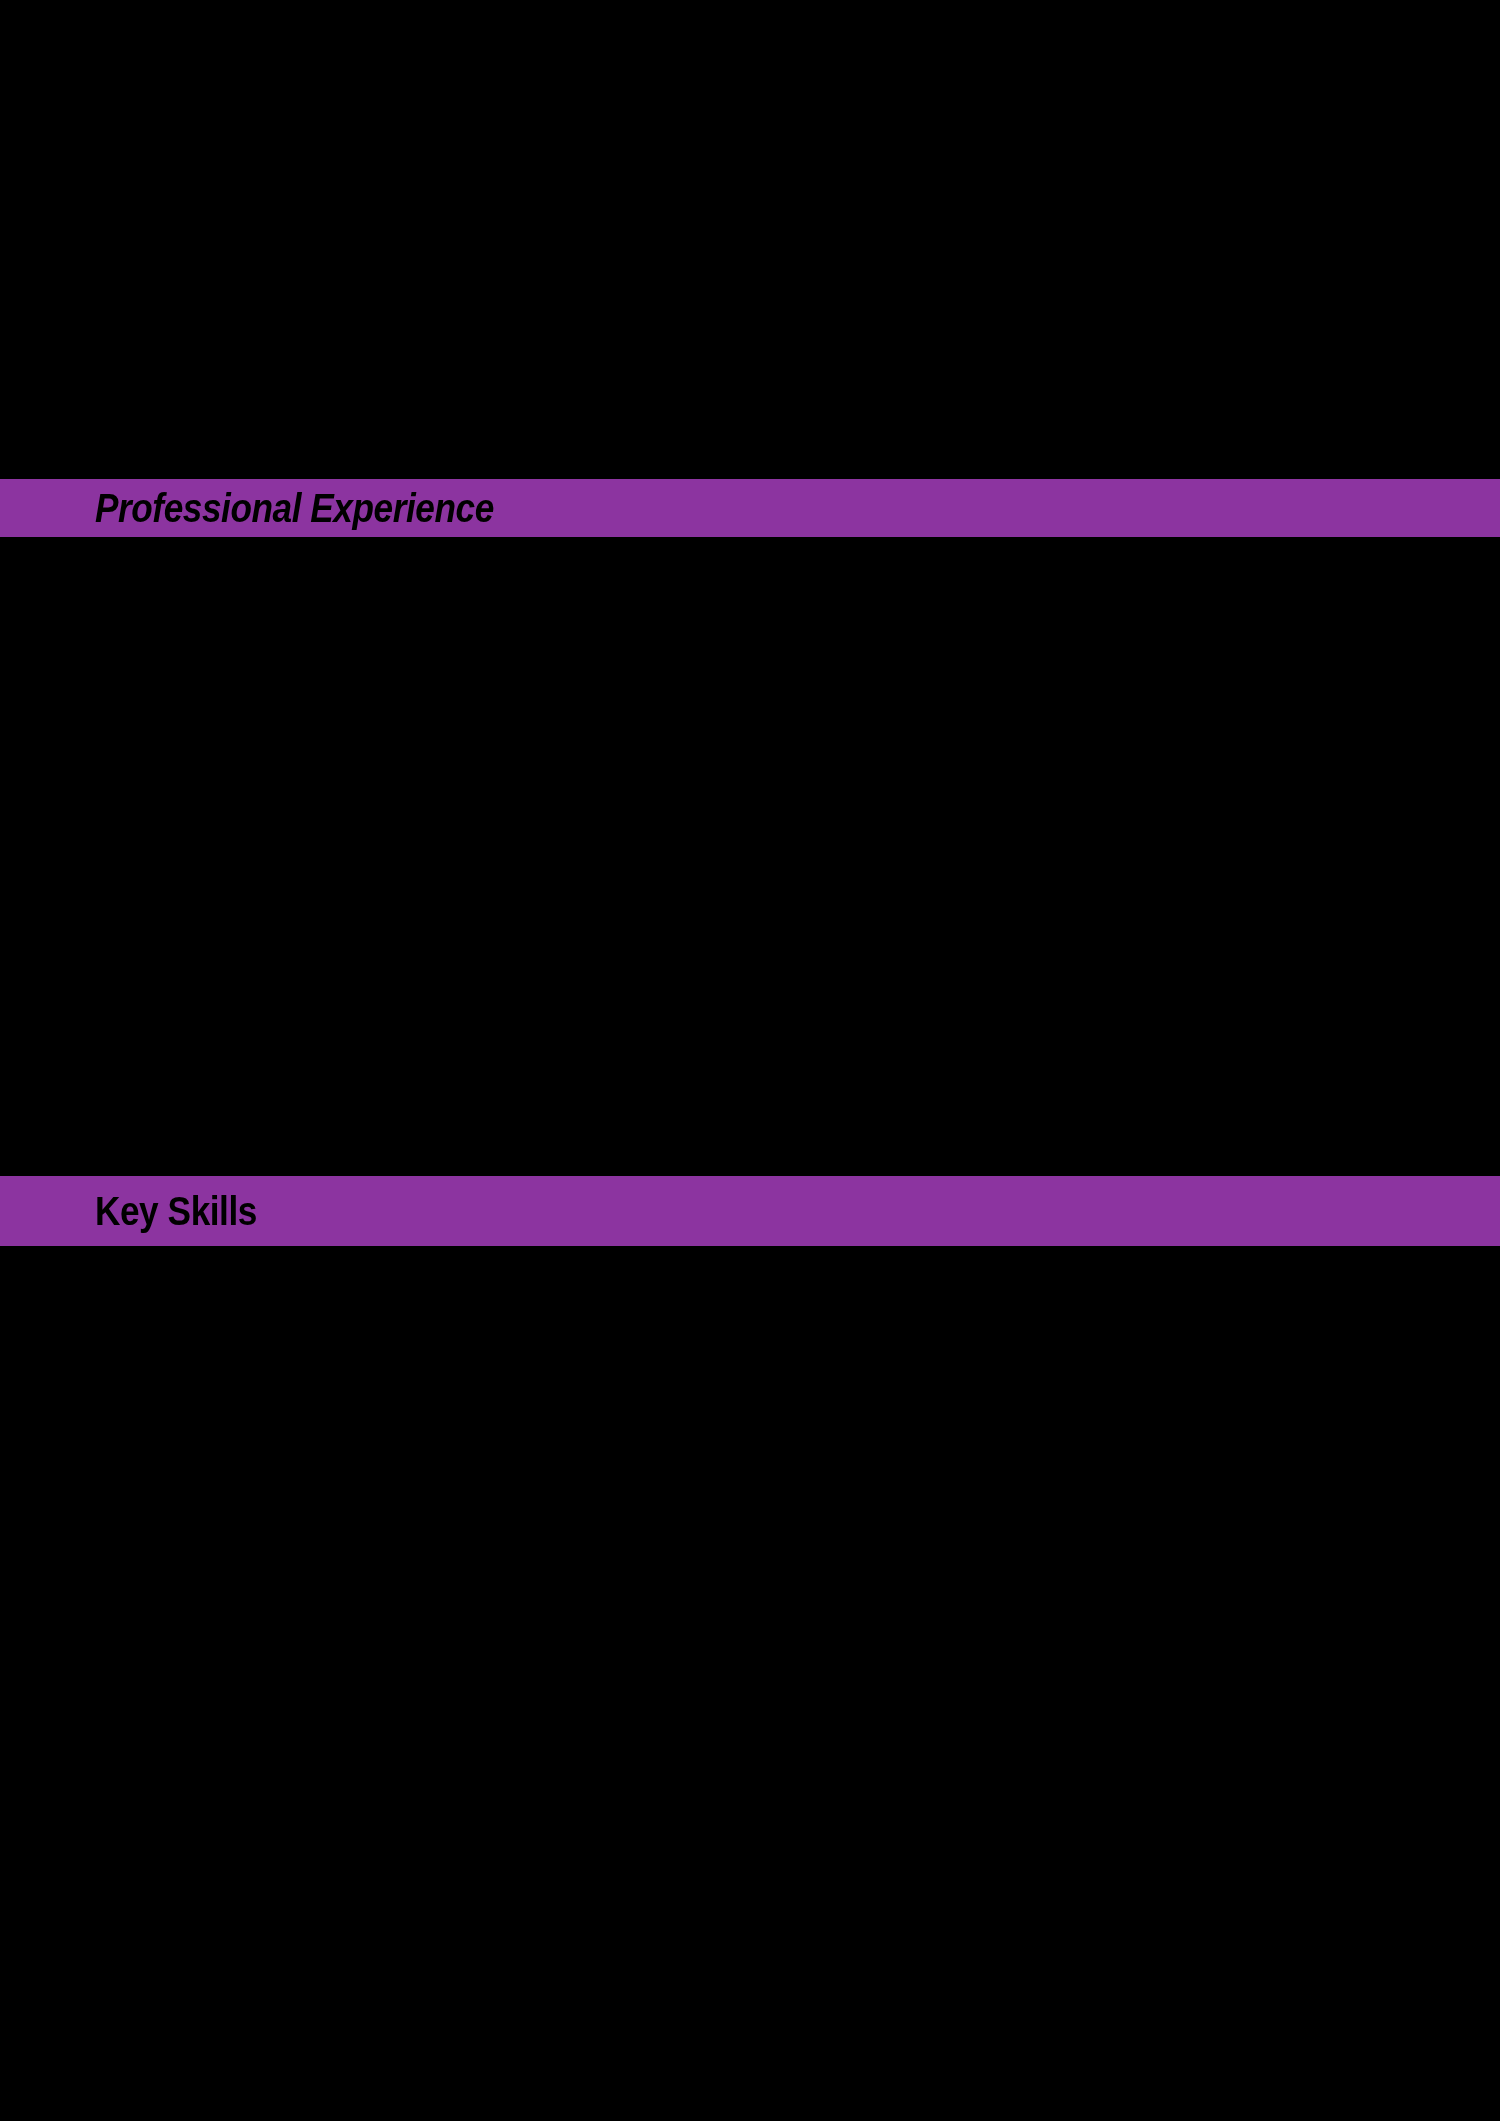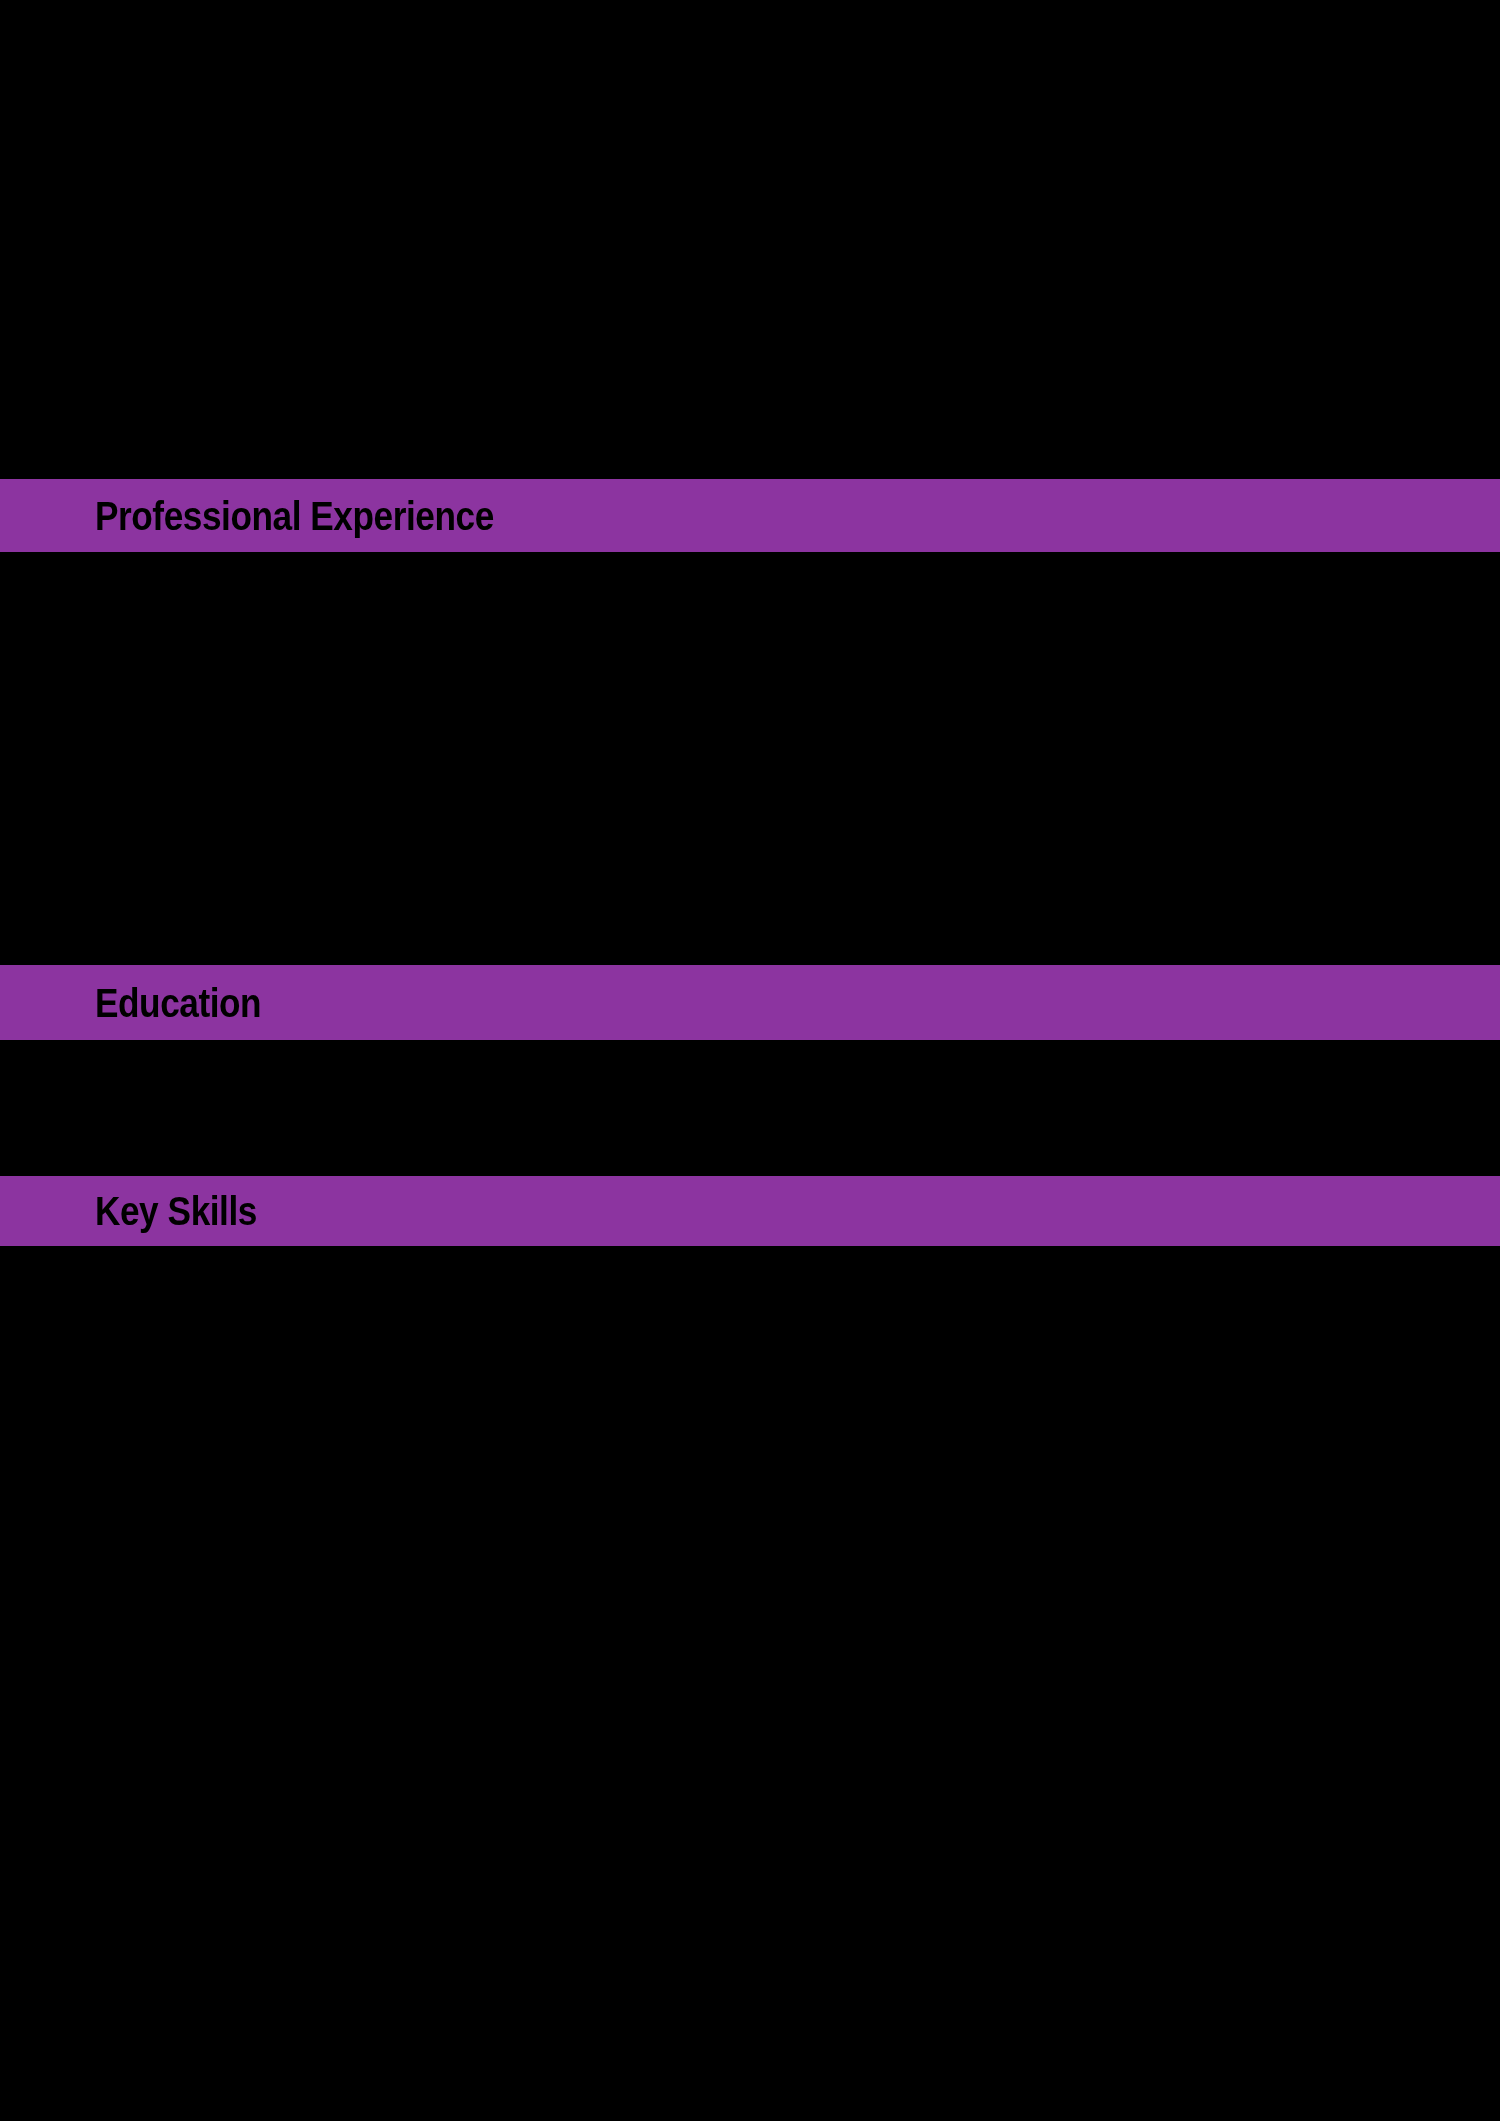--- a/index.html
+++ b/index.html
@@ -18,21 +18,21 @@
   .section-band {
     position: absolute;
     left: 0;
     width: 1500px;
     background: var(--band-color, #8c34a0);
     display: flex;
     align-items: center;
     padding-left: 95px;
     box-sizing: border-box;
   }
-  .band-1 { top: 479px;  height: 73px; }
+  .band-1 { top: 479px;  height: 58px; font-style: italic; }
   .band-2 { top: 965px;  height: 75px; }
   .band-3 { top: 1176px; height: 70px; }
   .band-4 { top: 1346px; height: 77px; }
   .band-title {
     display: inline-block;
     font-size: 40px;
     font-weight: 700;
     line-height: 1;
     color: var(--heading-color, #000000);
     letter-spacing: -0.5px;
@@ -43,22 +43,19 @@
 </style>
 </head>
 <body>
 
 <div class="page">
 
   <div class="section-band band-1">
     <span class="band-title">Professional Experience</span>
   </div>
 
-  <div class="section-band band-2">
-    <span class="band-title">Education</span>
-  </div>
 
   <div class="section-band band-3">
     <span class="band-title">Key Skills</span>
   </div>
 
 
 </div>
 
 </body></html>

